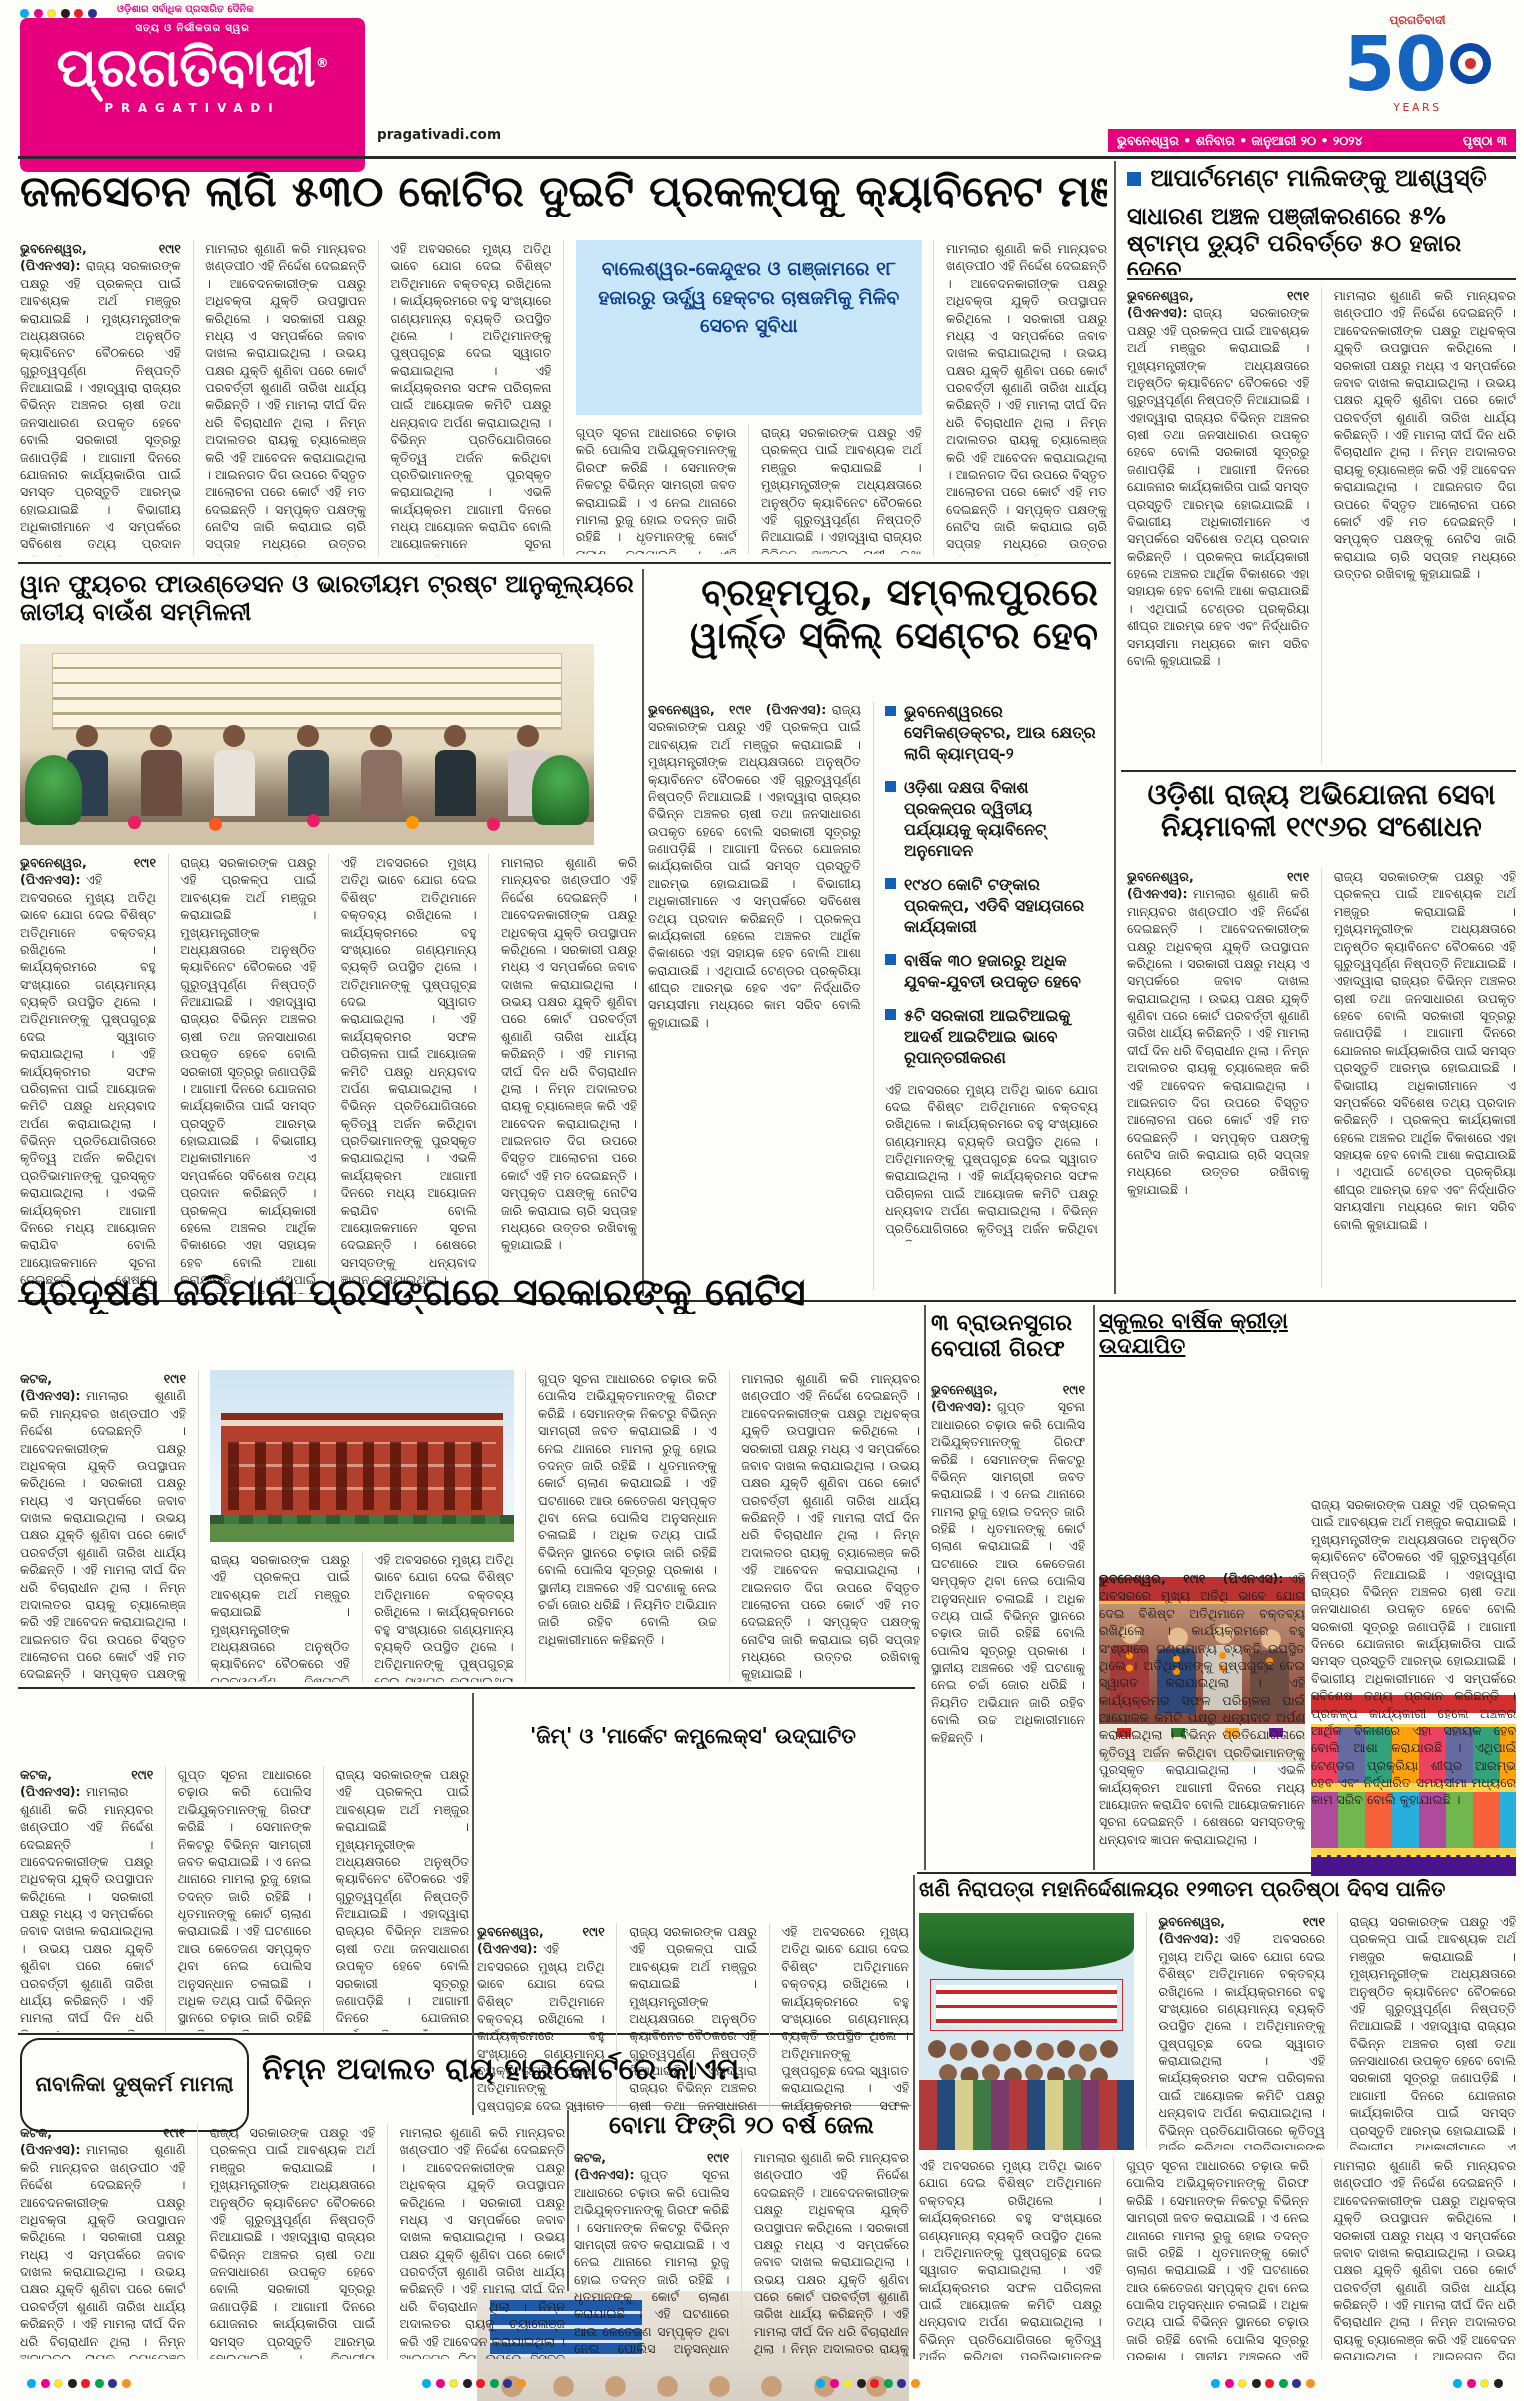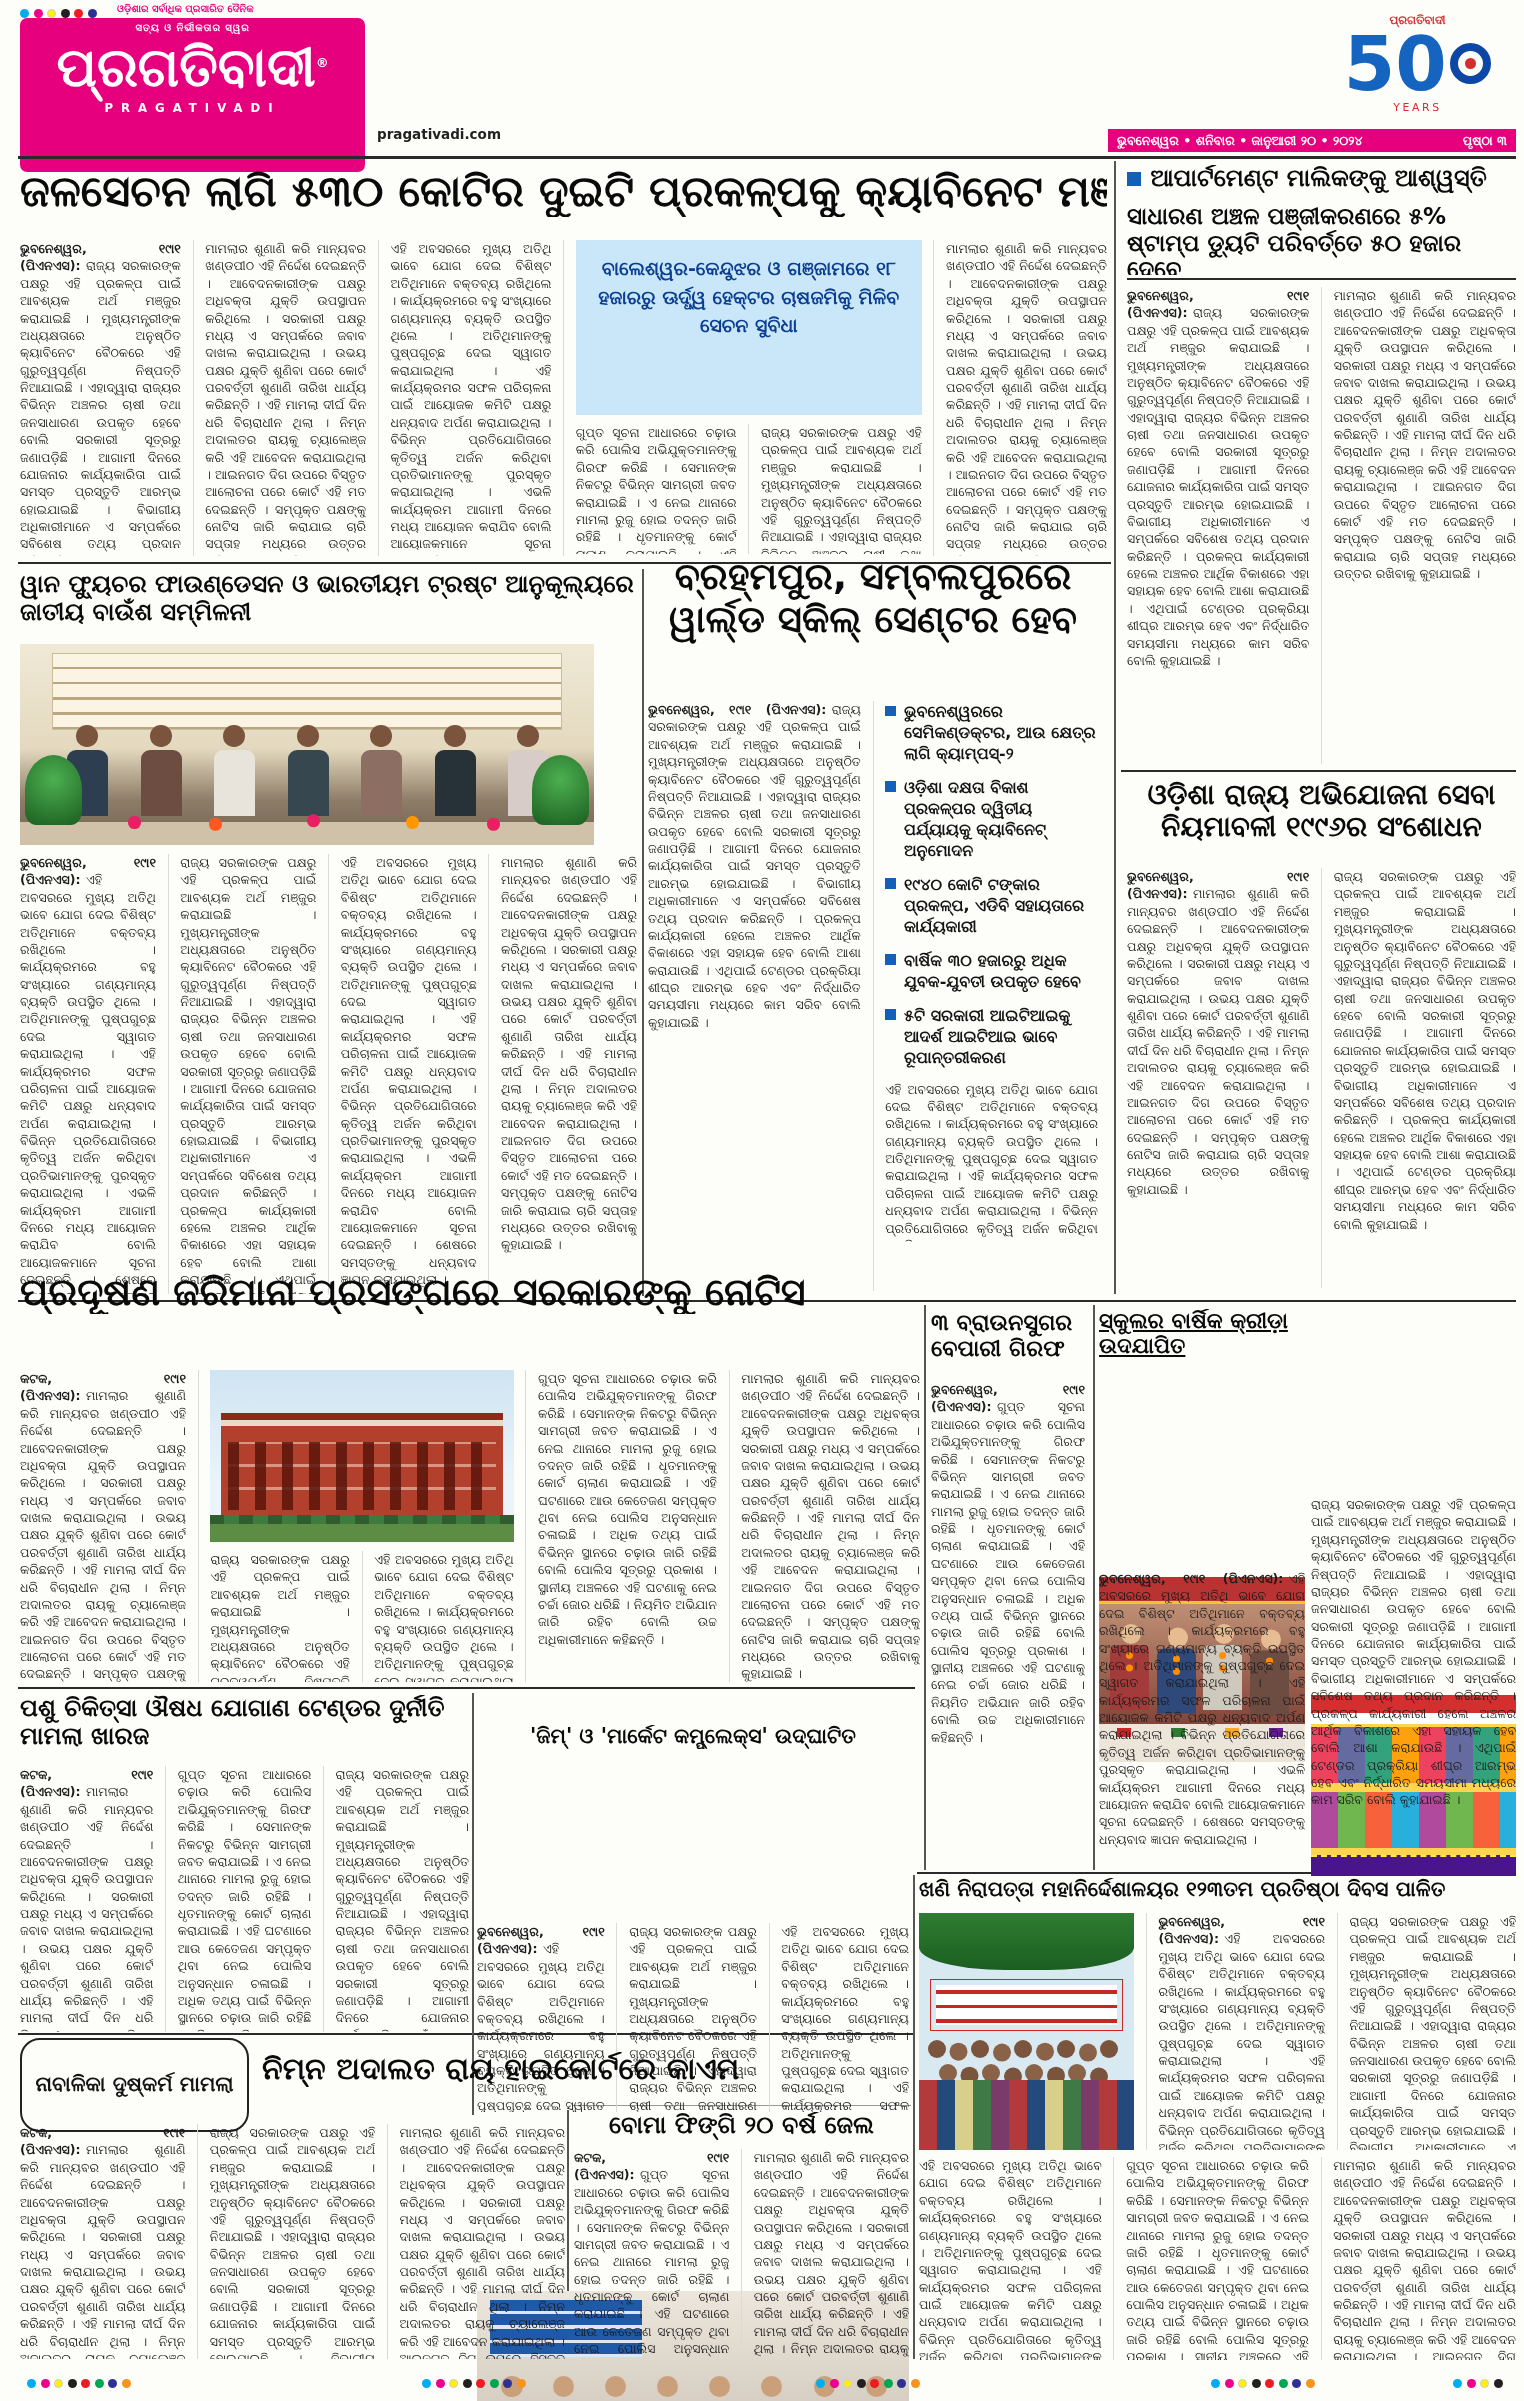--- a/index.html
+++ b/index.html
@@ -164,21 +164,21 @@
     <div class="abs" style="bottom:20px;right:5.4px;width:57px;height:70px;border-radius:50% 50% 20% 20%;background:radial-gradient(circle at 50% 35%,#4caf50,#1b5e20);"></div>
   </div>
 
   <div class="abs cols" style="left:20px;top:854px;width:617px;height:440px;">
     <div class="bodytext"><span class="dl">ଭୁବନେଶ୍ୱର, ୧୯ା୧ (ପିଏନଏସ):</span><span>ଏହି ଅବସରରେ ମୁଖ୍ୟ ଅତିଥି ଭାବେ ଯୋଗ ଦେଇ ବିଶିଷ୍ଟ ଅତିଥିମାନେ ବକ୍ତବ୍ୟ ରଖିଥିଲେ । କାର୍ଯ୍ୟକ୍ରମରେ ବହୁ ସଂଖ୍ୟାରେ ଗଣ୍ୟମାନ୍ୟ ବ୍ୟକ୍ତି ଉପସ୍ଥିତ ଥିଲେ । ଅତିଥିମାନଙ୍କୁ ପୁଷ୍ପଗୁଚ୍ଛ ଦେଇ ସ୍ୱାଗତ କରାଯାଇଥିଲା । ଏହି କାର୍ଯ୍ୟକ୍ରମର ସଫଳ ପରିଚାଳନା ପାଇଁ ଆୟୋଜକ କମିଟି ପକ୍ଷରୁ ଧନ୍ୟବାଦ ଅର୍ପଣ କରାଯାଇଥିଲା । ବିଭିନ୍ନ ପ୍ରତିଯୋଗିତାରେ କୃତିତ୍ୱ ଅର୍ଜନ କରିଥିବା ପ୍ରତିଭାମାନଙ୍କୁ ପୁରସ୍କୃତ କରାଯାଇଥିଲା । ଏଭଳି କାର୍ଯ୍ୟକ୍ରମ ଆଗାମୀ ଦିନରେ ମଧ୍ୟ ଆୟୋଜନ କରାଯିବ ବୋଲି ଆୟୋଜକମାନେ ସୂଚନା ଦେଇଛନ୍ତି । ଶେଷରେ ସମସ୍ତଙ୍କୁ ଧନ୍ୟବାଦ ଜ୍ଞାପନ କରାଯାଇଥିଲା ।</span></div>
     <div class="bodytext"><span>ରାଜ୍ୟ ସରକାରଙ୍କ ପକ୍ଷରୁ ଏହି ପ୍ରକଳ୍ପ ପାଇଁ ଆବଶ୍ୟକ ଅର୍ଥ ମଞ୍ଜୁର କରାଯାଇଛି । ମୁଖ୍ୟମନ୍ତ୍ରୀଙ୍କ ଅଧ୍ୟକ୍ଷତାରେ ଅନୁଷ୍ଠିତ କ୍ୟାବିନେଟ ବୈଠକରେ ଏହି ଗୁରୁତ୍ୱପୂର୍ଣ୍ଣ ନିଷ୍ପତ୍ତି ନିଆଯାଇଛି । ଏହାଦ୍ୱାରା ରାଜ୍ୟର ବିଭିନ୍ନ ଅଞ୍ଚଳର ଚାଷୀ ତଥା ଜନସାଧାରଣ ଉପକୃତ ହେବେ ବୋଲି ସରକାରୀ ସୂତ୍ରରୁ ଜଣାପଡ଼ିଛି । ଆଗାମୀ ଦିନରେ ଯୋଜନାର କାର୍ଯ୍ୟକାରିତା ପାଇଁ ସମସ୍ତ ପ୍ରସ୍ତୁତି ଆରମ୍ଭ ହୋଇଯାଇଛି । ବିଭାଗୀୟ ଅଧିକାରୀମାନେ ଏ ସମ୍ପର୍କରେ ସବିଶେଷ ତଥ୍ୟ ପ୍ରଦାନ କରିଛନ୍ତି । ପ୍ରକଳ୍ପ କାର୍ଯ୍ୟକାରୀ ହେଲେ ଅଞ୍ଚଳର ଆର୍ଥିକ ବିକାଶରେ ଏହା ସହାୟକ ହେବ ବୋଲି ଆଶା କରାଯାଉଛି । ଏଥିପାଇଁ ଟେଣ୍ଡର ପ୍ରକ୍ରିୟା ଶୀଘ୍ର ଆରମ୍ଭ ହେବ ଏବଂ ନିର୍ଦ୍ଧାରିତ ସମୟସୀମା ମଧ୍ୟରେ କାମ ସରିବ ବୋଲି କୁହାଯାଇଛି ।</span></div>
     <div class="bodytext"><span>ଏହି ଅବସରରେ ମୁଖ୍ୟ ଅତିଥି ଭାବେ ଯୋଗ ଦେଇ ବିଶିଷ୍ଟ ଅତିଥିମାନେ ବକ୍ତବ୍ୟ ରଖିଥିଲେ । କାର୍ଯ୍ୟକ୍ରମରେ ବହୁ ସଂଖ୍ୟାରେ ଗଣ୍ୟମାନ୍ୟ ବ୍ୟକ୍ତି ଉପସ୍ଥିତ ଥିଲେ । ଅତିଥିମାନଙ୍କୁ ପୁଷ୍ପଗୁଚ୍ଛ ଦେଇ ସ୍ୱାଗତ କରାଯାଇଥିଲା । ଏହି କାର୍ଯ୍ୟକ୍ରମର ସଫଳ ପରିଚାଳନା ପାଇଁ ଆୟୋଜକ କମିଟି ପକ୍ଷରୁ ଧନ୍ୟବାଦ ଅର୍ପଣ କରାଯାଇଥିଲା । ବିଭିନ୍ନ ପ୍ରତିଯୋଗିତାରେ କୃତିତ୍ୱ ଅର୍ଜନ କରିଥିବା ପ୍ରତିଭାମାନଙ୍କୁ ପୁରସ୍କୃତ କରାଯାଇଥିଲା । ଏଭଳି କାର୍ଯ୍ୟକ୍ରମ ଆଗାମୀ ଦିନରେ ମଧ୍ୟ ଆୟୋଜନ କରାଯିବ ବୋଲି ଆୟୋଜକମାନେ ସୂଚନା ଦେଇଛନ୍ତି । ଶେଷରେ ସମସ୍ତଙ୍କୁ ଧନ୍ୟବାଦ ଜ୍ଞାପନ କରାଯାଇଥିଲା ।</span></div>
     <div class="bodytext"><span>ମାମଲାର ଶୁଣାଣି କରି ମାନ୍ୟବର ଖଣ୍ଡପୀଠ ଏହି ନିର୍ଦ୍ଦେଶ ଦେଇଛନ୍ତି । ଆବେଦନକାରୀଙ୍କ ପକ୍ଷରୁ ଅଧିବକ୍ତା ଯୁକ୍ତି ଉପସ୍ଥାପନ କରିଥିଲେ । ସରକାରୀ ପକ୍ଷରୁ ମଧ୍ୟ ଏ ସମ୍ପର୍କରେ ଜବାବ ଦାଖଲ କରାଯାଇଥିଲା । ଉଭୟ ପକ୍ଷର ଯୁକ୍ତି ଶୁଣିବା ପରେ କୋର୍ଟ ପରବର୍ତ୍ତୀ ଶୁଣାଣି ତାରିଖ ଧାର୍ଯ୍ୟ କରିଛନ୍ତି । ଏହି ମାମଲା ଦୀର୍ଘ ଦିନ ଧରି ବିଚାରାଧୀନ ଥିଲା । ନିମ୍ନ ଅଦାଲତର ରାୟକୁ ଚ୍ୟାଲେଞ୍ଜ କରି ଏହି ଆବେଦନ କରାଯାଇଥିଲା । ଆଇନଗତ ଦିଗ ଉପରେ ବିସ୍ତୃତ ଆଲୋଚନା ପରେ କୋର୍ଟ ଏହି ମତ ଦେଇଛନ୍ତି । ସମ୍ପୃକ୍ତ ପକ୍ଷଙ୍କୁ ନୋଟିସ ଜାରି କରାଯାଇ ଚାରି ସପ୍ତାହ ମଧ୍ୟରେ ଉତ୍ତର ରଖିବାକୁ କୁହାଯାଇଛି ।</span></div>
   </div>
 
-  <div class="abs hl clip" style="left:648px;top:556px;width:450px;height:115px;font-size:37px;text-align:center;">ବ୍ରହ୍ମପୁର, ସମ୍ବଲପୁରରେ ୱାର୍ଲ୍ଡ ସ୍କିଲ୍ ସେଣ୍ଟର ହେବ</div>
+  <div class="abs hl clip" style="left:648px;top:572px;width:450px;height:115px;font-size:37px;text-align:right;">ବ୍ରହ୍ମପୁର, ସମ୍ବଲପୁରରେ ୱାର୍ଲ୍ଡ ସ୍କିଲ୍ ସେଣ୍ଟର ହେବ</div>
   <div class="abs cols" style="left:648px;top:701px;width:450px;height:590px;">
     <div class="bodytext"><span class="dl">ଭୁବନେଶ୍ୱର, ୧୯ା୧ (ପିଏନଏସ):</span><span>ରାଜ୍ୟ ସରକାରଙ୍କ ପକ୍ଷରୁ ଏହି ପ୍ରକଳ୍ପ ପାଇଁ ଆବଶ୍ୟକ ଅର୍ଥ ମଞ୍ଜୁର କରାଯାଇଛି । ମୁଖ୍ୟମନ୍ତ୍ରୀଙ୍କ ଅଧ୍ୟକ୍ଷତାରେ ଅନୁଷ୍ଠିତ କ୍ୟାବିନେଟ ବୈଠକରେ ଏହି ଗୁରୁତ୍ୱପୂର୍ଣ୍ଣ ନିଷ୍ପତ୍ତି ନିଆଯାଇଛି । ଏହାଦ୍ୱାରା ରାଜ୍ୟର ବିଭିନ୍ନ ଅଞ୍ଚଳର ଚାଷୀ ତଥା ଜନସାଧାରଣ ଉପକୃତ ହେବେ ବୋଲି ସରକାରୀ ସୂତ୍ରରୁ ଜଣାପଡ଼ିଛି । ଆଗାମୀ ଦିନରେ ଯୋଜନାର କାର୍ଯ୍ୟକାରିତା ପାଇଁ ସମସ୍ତ ପ୍ରସ୍ତୁତି ଆରମ୍ଭ ହୋଇଯାଇଛି । ବିଭାଗୀୟ ଅଧିକାରୀମାନେ ଏ ସମ୍ପର୍କରେ ସବିଶେଷ ତଥ୍ୟ ପ୍ରଦାନ କରିଛନ୍ତି । ପ୍ରକଳ୍ପ କାର୍ଯ୍ୟକାରୀ ହେଲେ ଅଞ୍ଚଳର ଆର୍ଥିକ ବିକାଶରେ ଏହା ସହାୟକ ହେବ ବୋଲି ଆଶା କରାଯାଉଛି । ଏଥିପାଇଁ ଟେଣ୍ଡର ପ୍ରକ୍ରିୟା ଶୀଘ୍ର ଆରମ୍ଭ ହେବ ଏବଂ ନିର୍ଦ୍ଧାରିତ ସମୟସୀମା ମଧ୍ୟରେ କାମ ସରିବ ବୋଲି କୁହାଯାଇଛି ।</span></div>
     <div>
       <div class="bitem">
           <span class="bsq"></span>
           <span class="btxt">ଭୁବନେଶ୍ୱରରେ ସେମିକଣ୍ଡକ୍ଟର, ଆଉ କ୍ଷେତ୍ର ଲାଗି କ୍ୟାମ୍ପସ୍-୨</span>
         </div>
       <div class="bitem">
           <span class="bsq"></span>
           <span class="btxt">ଓଡ଼ିଶା ଦକ୍ଷତା ବିକାଶ ପ୍ରକଳ୍ପର ଦ୍ୱିତୀୟ ପର୍ଯ୍ୟାୟକୁ କ୍ୟାବିନେଟ୍ ଅନୁମୋଦନ</span>
@@ -242,21 +242,20 @@
 
   <div class="abs photo" style="left:1311px;top:1309px;width:205px;height:181px;">
     <div class="ph-bg" style="background:linear-gradient(180deg,#ffffff 0%,#ffffff 16%,#ffd54f 16%);"></div>
     <div class="abs" style="left:0;right:0;top:0;height:18px;background:#d32f2f;"></div>
     <div class="abs" style="left:0;right:0;top:32px;height:56px;background:repeating-linear-gradient(90deg,rgba(233,30,99,0.8) 0 27px,rgba(63,81,181,0.8) 27px 54px,rgba(0,150,136,0.8) 54px 81px,rgba(255,152,0,0.85) 81px 108px);"></div>
     <div class="abs" style="left:0;right:0;top:97px;height:56px;background:repeating-linear-gradient(90deg,rgba(156,39,176,0.8) 0 27px,rgba(76,175,80,0.8) 27px 54px,rgba(244,67,54,0.8) 54px 81px,rgba(3,169,244,0.85) 81px 108px);"></div>
     <div class="abs" style="left:0;right:0;bottom:0;height:21.5px;background:#4a148c;border-top:2.7px dashed #ffeb3b;"></div>
   </div>
   <div class="abs bodytext" style="left:1311px;top:1496px;width:205px;height:371px;"><span>ରାଜ୍ୟ ସରକାରଙ୍କ ପକ୍ଷରୁ ଏହି ପ୍ରକଳ୍ପ ପାଇଁ ଆବଶ୍ୟକ ଅର୍ଥ ମଞ୍ଜୁର କରାଯାଇଛି । ମୁଖ୍ୟମନ୍ତ୍ରୀଙ୍କ ଅଧ୍ୟକ୍ଷତାରେ ଅନୁଷ୍ଠିତ କ୍ୟାବିନେଟ ବୈଠକରେ ଏହି ଗୁରୁତ୍ୱପୂର୍ଣ୍ଣ ନିଷ୍ପତ୍ତି ନିଆଯାଇଛି । ଏହାଦ୍ୱାରା ରାଜ୍ୟର ବିଭିନ୍ନ ଅଞ୍ଚଳର ଚାଷୀ ତଥା ଜନସାଧାରଣ ଉପକୃତ ହେବେ ବୋଲି ସରକାରୀ ସୂତ୍ରରୁ ଜଣାପଡ଼ିଛି । ଆଗାମୀ ଦିନରେ ଯୋଜନାର କାର୍ଯ୍ୟକାରିତା ପାଇଁ ସମସ୍ତ ପ୍ରସ୍ତୁତି ଆରମ୍ଭ ହୋଇଯାଇଛି । ବିଭାଗୀୟ ଅଧିକାରୀମାନେ ଏ ସମ୍ପର୍କରେ ସବିଶେଷ ତଥ୍ୟ ପ୍ରଦାନ କରିଛନ୍ତି । ପ୍ରକଳ୍ପ କାର୍ଯ୍ୟକାରୀ ହେଲେ ଅଞ୍ଚଳର ଆର୍ଥିକ ବିକାଶରେ ଏହା ସହାୟକ ହେବ ବୋଲି ଆଶା କରାଯାଉଛି । ଏଥିପାଇଁ ଟେଣ୍ଡର ପ୍ରକ୍ରିୟା ଶୀଘ୍ର ଆରମ୍ଭ ହେବ ଏବଂ ନିର୍ଦ୍ଧାରିତ ସମୟସୀମା ମଧ୍ୟରେ କାମ ସରିବ ବୋଲି କୁହାଯାଇଛି ।</span></div>
 
-  <div class="abs hl clip" style="left:20px;top:1695px;width:449px;height:66px;font-size:24px;">ପଶୁ ଚିକିତ୍ସା ଔଷଧ ଯୋଗାଣ ଟେଣ୍ଡର ଦୁର୍ନୀତି ମାମଲା ଖାରଜ</div>
   <div class="abs cols" style="left:20px;top:1766px;width:449px;height:266px;">
     <div class="bodytext"><span class="dl">କଟକ, ୧୯ା୧ (ପିଏନଏସ):</span><span>ମାମଲାର ଶୁଣାଣି କରି ମାନ୍ୟବର ଖଣ୍ଡପୀଠ ଏହି ନିର୍ଦ୍ଦେଶ ଦେଇଛନ୍ତି । ଆବେଦନକାରୀଙ୍କ ପକ୍ଷରୁ ଅଧିବକ୍ତା ଯୁକ୍ତି ଉପସ୍ଥାପନ କରିଥିଲେ । ସରକାରୀ ପକ୍ଷରୁ ମଧ୍ୟ ଏ ସମ୍ପର୍କରେ ଜବାବ ଦାଖଲ କରାଯାଇଥିଲା । ଉଭୟ ପକ୍ଷର ଯୁକ୍ତି ଶୁଣିବା ପରେ କୋର୍ଟ ପରବର୍ତ୍ତୀ ଶୁଣାଣି ତାରିଖ ଧାର୍ଯ୍ୟ କରିଛନ୍ତି । ଏହି ମାମଲା ଦୀର୍ଘ ଦିନ ଧରି ବିଚାରାଧୀନ ଥିଲା । ନିମ୍ନ ଅଦାଲତର ରାୟକୁ ଚ୍ୟାଲେଞ୍ଜ କରି ଏହି ଆବେଦନ କରାଯାଇଥିଲା । ଆଇନଗତ ଦିଗ ଉପରେ ବିସ୍ତୃତ ଆଲୋଚନା ପରେ କୋର୍ଟ ଏହି ମତ ଦେଇଛନ୍ତି । ସମ୍ପୃକ୍ତ ପକ୍ଷଙ୍କୁ ନୋଟିସ ଜାରି କରାଯାଇ ଚାରି ସପ୍ତାହ ମଧ୍ୟରେ ଉତ୍ତର ରଖିବାକୁ କୁହାଯାଇଛି ।</span></div>
     <div class="bodytext"><span>ଗୁପ୍ତ ସୂଚନା ଆଧାରରେ ଚଢ଼ାଉ କରି ପୋଲିସ ଅଭିଯୁକ୍ତମାନଙ୍କୁ ଗିରଫ କରିଛି । ସେମାନଙ୍କ ନିକଟରୁ ବିଭିନ୍ନ ସାମଗ୍ରୀ ଜବତ କରାଯାଇଛି । ଏ ନେଇ ଥାନାରେ ମାମଲା ରୁଜୁ ହୋଇ ତଦନ୍ତ ଜାରି ରହିଛି । ଧୃତମାନଙ୍କୁ କୋର୍ଟ ଚାଲାଣ କରାଯାଇଛି । ଏହି ଘଟଣାରେ ଆଉ କେତେଜଣ ସମ୍ପୃକ୍ତ ଥିବା ନେଇ ପୋଲିସ ଅନୁସନ୍ଧାନ ଚଳାଇଛି । ଅଧିକ ତଥ୍ୟ ପାଇଁ ବିଭିନ୍ନ ସ୍ଥାନରେ ଚଢ଼ାଉ ଜାରି ରହିଛି ବୋଲି ପୋଲିସ ସୂତ୍ରରୁ ପ୍ରକାଶ । ସ୍ଥାନୀୟ ଅଞ୍ଚଳରେ ଏହି ଘଟଣାକୁ ନେଇ ଚର୍ଚ୍ଚା ଜୋର ଧରିଛି । ନିୟମିତ ଅଭିଯାନ ଜାରି ରହିବ ବୋଲି ଉଚ୍ଚ ଅଧିକାରୀମାନେ କହିଛନ୍ତି ।</span></div>
     <div class="bodytext"><span>ରାଜ୍ୟ ସରକାରଙ୍କ ପକ୍ଷରୁ ଏହି ପ୍ରକଳ୍ପ ପାଇଁ ଆବଶ୍ୟକ ଅର୍ଥ ମଞ୍ଜୁର କରାଯାଇଛି । ମୁଖ୍ୟମନ୍ତ୍ରୀଙ୍କ ଅଧ୍ୟକ୍ଷତାରେ ଅନୁଷ୍ଠିତ କ୍ୟାବିନେଟ ବୈଠକରେ ଏହି ଗୁରୁତ୍ୱପୂର୍ଣ୍ଣ ନିଷ୍ପତ୍ତି ନିଆଯାଇଛି । ଏହାଦ୍ୱାରା ରାଜ୍ୟର ବିଭିନ୍ନ ଅଞ୍ଚଳର ଚାଷୀ ତଥା ଜନସାଧାରଣ ଉପକୃତ ହେବେ ବୋଲି ସରକାରୀ ସୂତ୍ରରୁ ଜଣାପଡ଼ିଛି । ଆଗାମୀ ଦିନରେ ଯୋଜନାର କାର୍ଯ୍ୟକାରିତା ପାଇଁ ସମସ୍ତ ପ୍ରସ୍ତୁତି ଆରମ୍ଭ ହୋଇଯାଇଛି । ବିଭାଗୀୟ ଅଧିକାରୀମାନେ ଏ ସମ୍ପର୍କରେ ସବିଶେଷ ତଥ୍ୟ ପ୍ରଦାନ କରିଛନ୍ତି । ପ୍ରକଳ୍ପ କାର୍ଯ୍ୟକାରୀ ହେଲେ ଅଞ୍ଚଳର ଆର୍ଥିକ ବିକାଶରେ ଏହା ସହାୟକ ହେବ ବୋଲି ଆଶା କରାଯାଉଛି । ଏଥିପାଇଁ ଟେଣ୍ଡର ପ୍ରକ୍ରିୟା ଶୀଘ୍ର ଆରମ୍ଭ ହେବ ଏବଂ ନିର୍ଦ୍ଧାରିତ ସମୟସୀମା ମଧ୍ୟରେ କାମ ସରିବ ବୋଲି କୁହାଯାଇଛି ।</span></div>
   </div>
 
   <div class="abs hl nowrap" style="left:477px;top:1695px;width:432px;font-size:20.6px;text-align:center;margin-top:30px;">'ଜିମ୍' ଓ 'ମାର୍କେଟ କମ୍ପ୍ଲେକ୍ସ' ଉଦ୍‌ଘାଟିତ</div>
   <div class="abs photo" style="left:477px;top:1724px;width:432px;height:192px;">
     <div class="ph-bg" style="background:linear-gradient(180deg,#ece6dc 0%,#d6cec2 60%,#a39b8e 100%);"></div>
     <div class="abs" style="left:12.6px;top:9px;width:152px;height:57px;background:#1e5aa8;padding:7.2px;background-image:repeating-linear-gradient(180deg,transparent 0 10.8px,rgba(255,255,255,0.85) 10.8px 14.4px);"></div>

